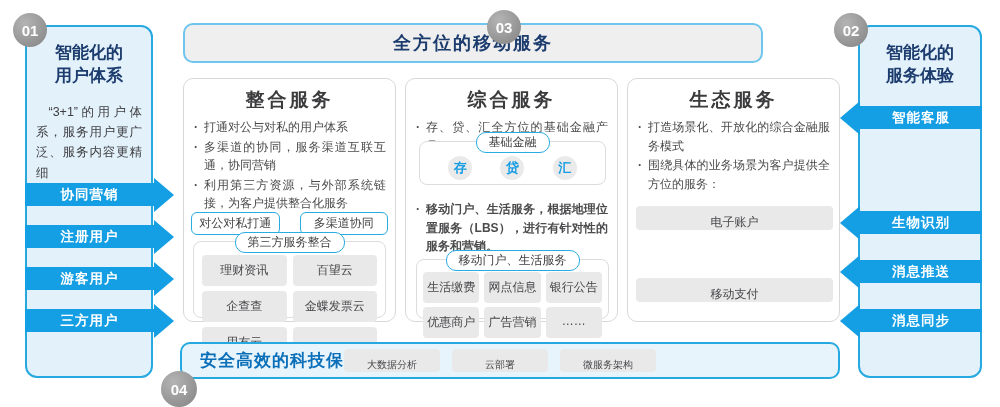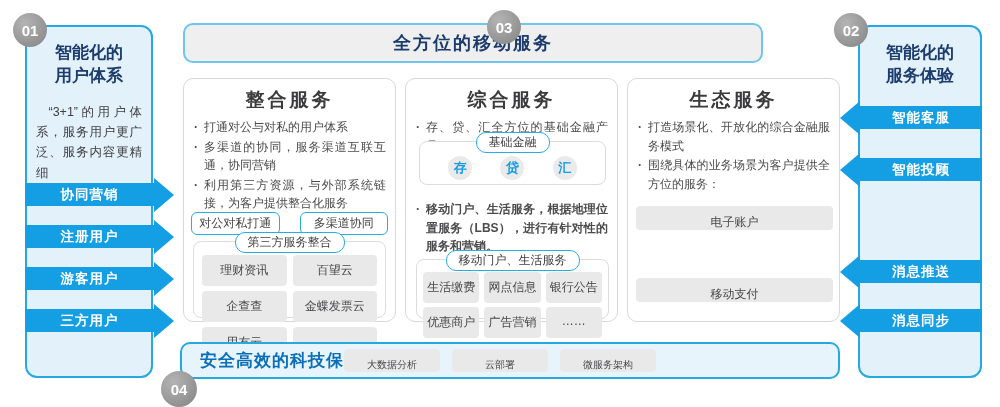--- a/index.html
+++ b/index.html
@@ -218,21 +218,21 @@
     <div class="chip wide-chip wc3">移动支付</div>
   </div>
 
   <div class="side-panel panel-right">
     <div class="panel-title">
       <div>智能化的</div>
       <div>服务体验</div>
     </div>
   </div>
   <div class="arrow arrow-l al1">智能客服</div>
-  <div class="arrow arrow-l al2">智能投顾</div>
+  <div class="arrow arrow-l al3">生物识别</div>
   <div class="arrow arrow-l al5">消息同步</div>
   <div class="arrow arrow-l al4">消息推送</div>
 
   <div class="bottom-bar">
     <div class="bottom-title">安全高效的科技保障</div>
     <div class="chip bb-chip bbc1">大数据分析</div>
     <div class="chip bb-chip bbc2">云部署</div>
     <div class="chip bb-chip bbc3">微服务架构</div>
   </div>
 

